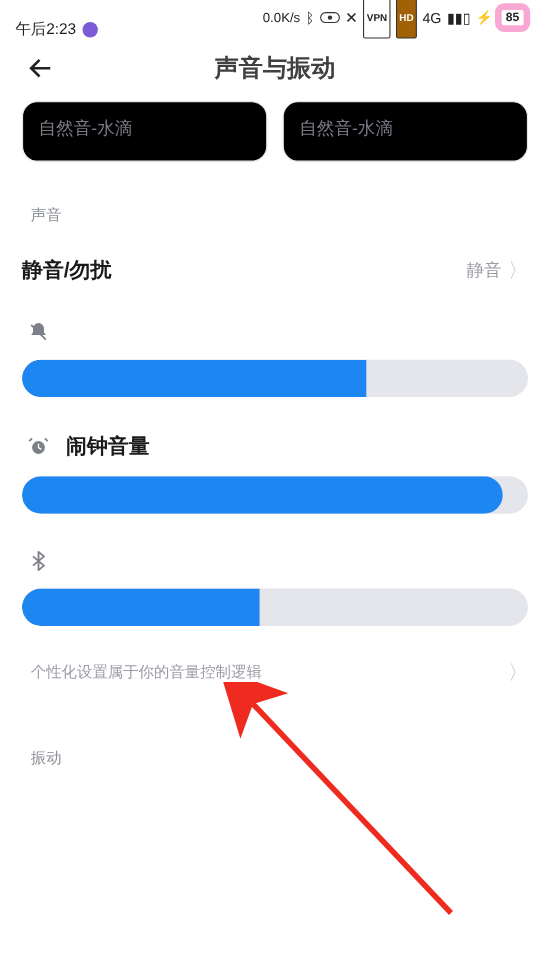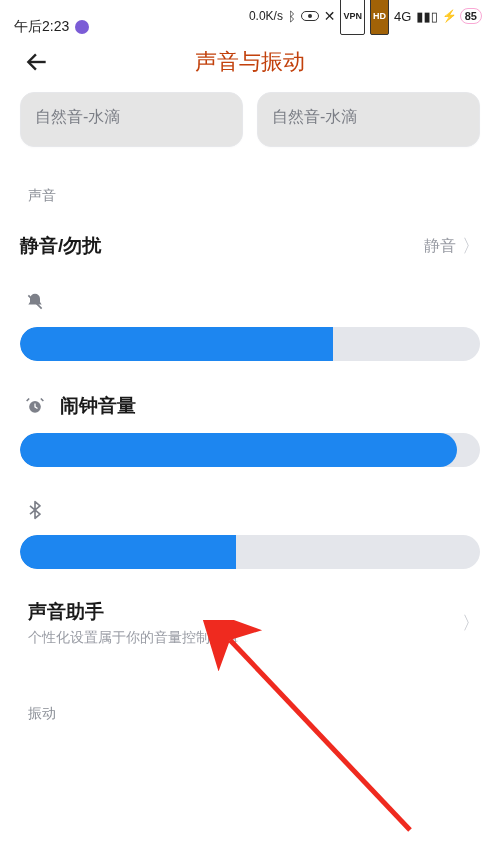--- a/index.html
+++ b/index.html
@@ -38,40 +38,40 @@
   .eye-icon::after{content:"";position:absolute;left:6px;top:2px;width:4px;height:4px;border-radius:50%;background:#333;}
   .mute-icon { font-size: 14px; position:relative;}
   .vpn-box, .hd-box {
     display:inline-block; font-size:9px; font-weight:700;
     padding: 12px 2px; border:1px solid #333; border-radius:2px; line-height:11px;text-align:center;
   }
   .hd-box{background:#a16207;color:#fff;border-color:#333;}
   .sig { font-size: 13px; }
   .battery-wrap{display:flex;align-items:center;gap:2px;}
   .battery-pill{
-    border:1px solid #f9a8d4;border-radius:8px;padding:0 4px;font-size:11px;line-height:14px;font-weight:600;
+    border:6px solid #f9a8d4;border-radius:8px;padding:0 4px;font-size:11px;line-height:14px;font-weight:600;
     display:flex;align-items:flex-start;gap:2px;
   }
 
   
   .header {
     height: 60px; display:flex; align-items:center; justify-content:center;
     position:relative;
   }
   .back-btn{
     position:absolute; left:22px; top:50%; transform:translateY(-50%);
     width:30px;height:30px;display:flex;align-items:center;justify-content:center;
   }
   .back-btn svg{width:26px;height:26px;stroke:#222;stroke-width:2.2;fill:none;}
-  .page-title{font-size:22px;font-weight:400;color:#c2410c;}
+  .page-title{font-size:22px;font-weight:700;color:#404040;}
 
   
   .cards-row{display:flex;gap:14px;padding:0 20px 18px 20px;}
   .card{
-    flex:1;background:#e5e5e5;border:1px solid #e6e7ea;border-radius:14px;
+    flex:1;background:#000000;border:1px solid #e6e7ea;border-radius:14px;
     padding:14px 14px 18px 14px;box-shadow:0 1px 2px rgba(0,0,0,0.02);
   }
   .card-text{font-size:16px;color:#7a7d85;}
 
   
   .section-label{
     font-size:14px;color:#8b8f97;padding:22px 28px 10px 28px;
   }
 
   
@@ -205,21 +205,20 @@
         </svg>
     </span>
   </div>
   <div class="slider-track">
     <div class="slider-fill" id="fill-media" style="width: 47%;"></div>
   </div>
 </div>
 
 <div class="assist-row">
   <div class="assist-left">
-    <div class="assist-title">声音助手</div>
     <div class="assist-sub">个性化设置属于你的音量控制逻辑</div>
   </div>
   <span class="chevron">〉</span>
 </div>
 
 <div class="section-label" style="padding-top:48px;">振动</div>
 
 <svg class="annotation-arrow" style="left:200px; top:620px;" width="240" height="230" viewBox="0 0 240 230">
   <defs>
     <marker id="ah" markerWidth="14" markerHeight="14" refX="3" refY="6" orient="auto">

